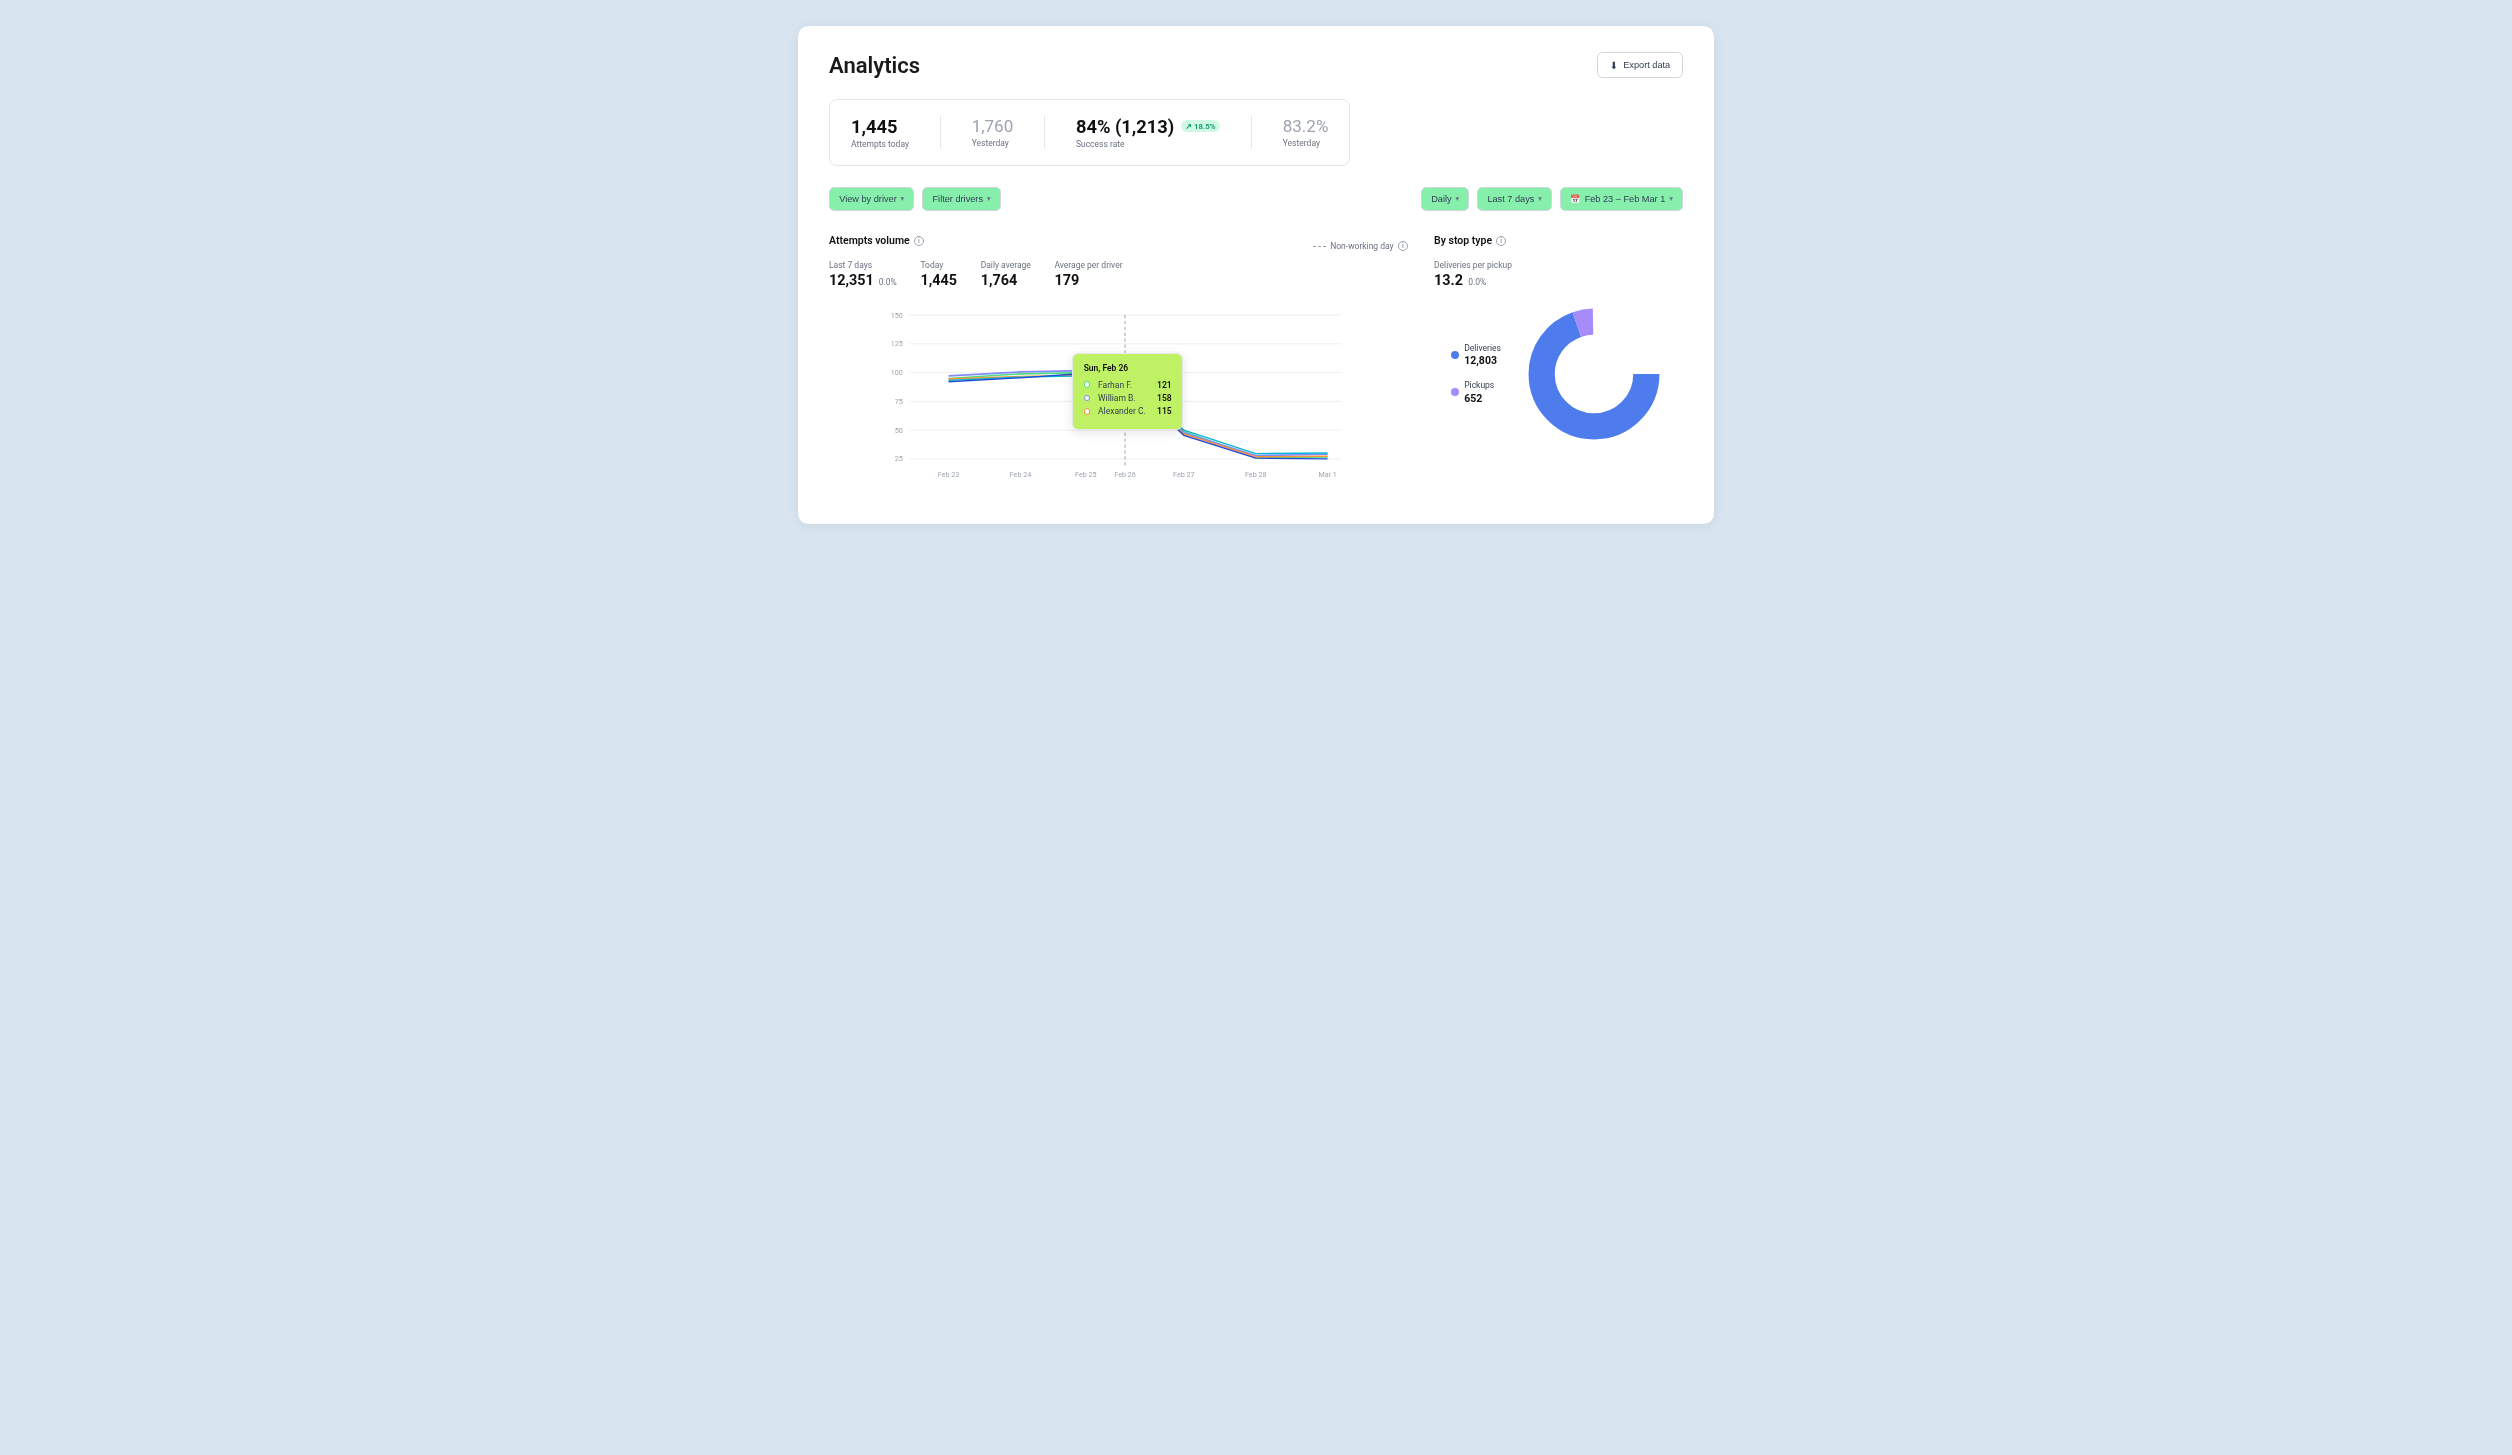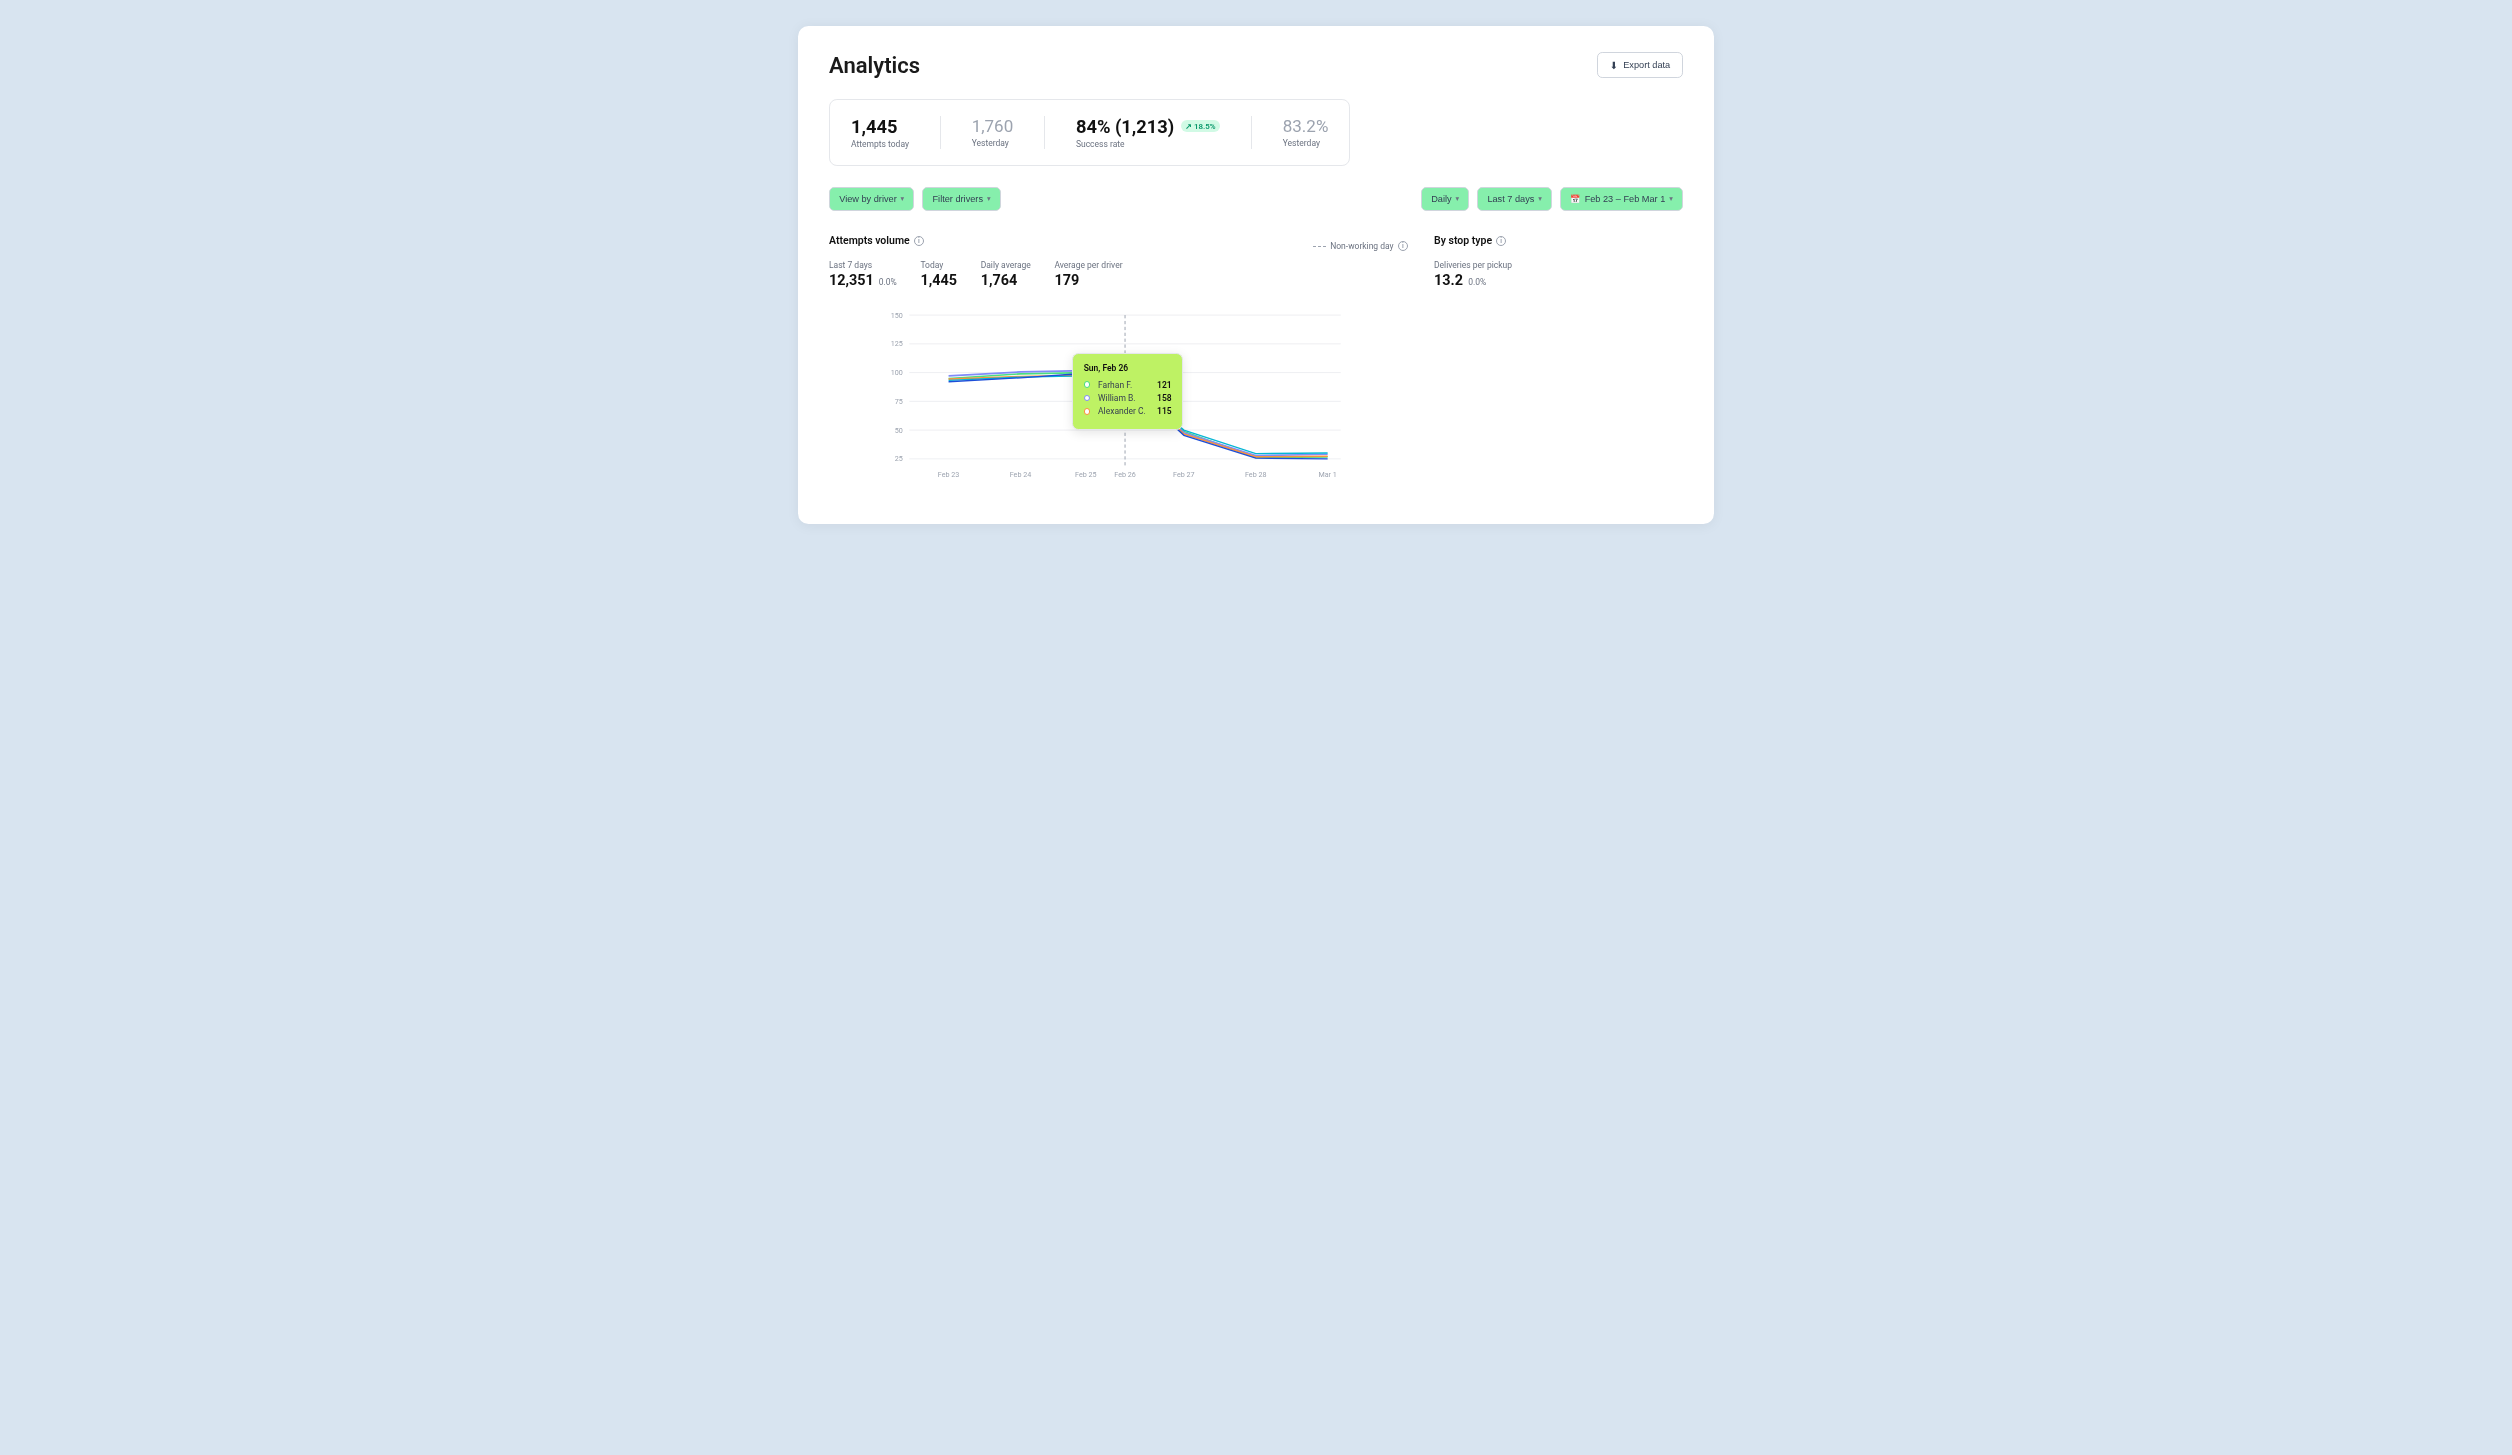--- a/index.html
+++ b/index.html
@@ -412,16 +412,43 @@
       <div class="right-metrics-row">
         <div class="metric-item">
           <span class="metric-label">Deliveries per pickup</span>
           <div class="right-metric-value-row">
             <span class="metric-value">13.2</span>
             <span class="pct-neutral">0.0%</span>
           </div>
         </div>
       </div>
 
+      <div class="donut-container">
+        <div class="donut-legend">
+          <div class="legend-item">
+            <div class="legend-dot" style="background:#4f7cec;"></div>
+            <div class="legend-label-group">
+              <span class="legend-label">Deliveries</span>
+              <span class="legend-val">12,803</span>
+            </div>
+          </div>
+          <div class="legend-item">
+            <div class="legend-dot" style="background:#a78bfa;"></div>
+            <div class="legend-label-group">
+              <span class="legend-label">Pickups</span>
+              <span class="legend-val">652</span>
+            </div>
+          </div>
+        </div>
+
+        <svg width="144" height="144" viewBox="0 0 220 220">
+
+          <circle cx="110" cy="110" r="80" fill="none" stroke="#4f7cec" stroke-width="40" stroke-dasharray="475.4 502.65" stroke-dashoffset="125.66"></circle>
+
+          <circle cx="110" cy="110" r="80" fill="none" stroke="#a78bfa" stroke-width="40" stroke-dasharray="25.13 502.65" stroke-dashoffset="-349.74"></circle>
+
+          <circle cx="110" cy="110" r="58" fill="#fff"></circle>
+        </svg>
+      </div>
     </div>
   </div>
 </div>
 
 
 </body></html>

